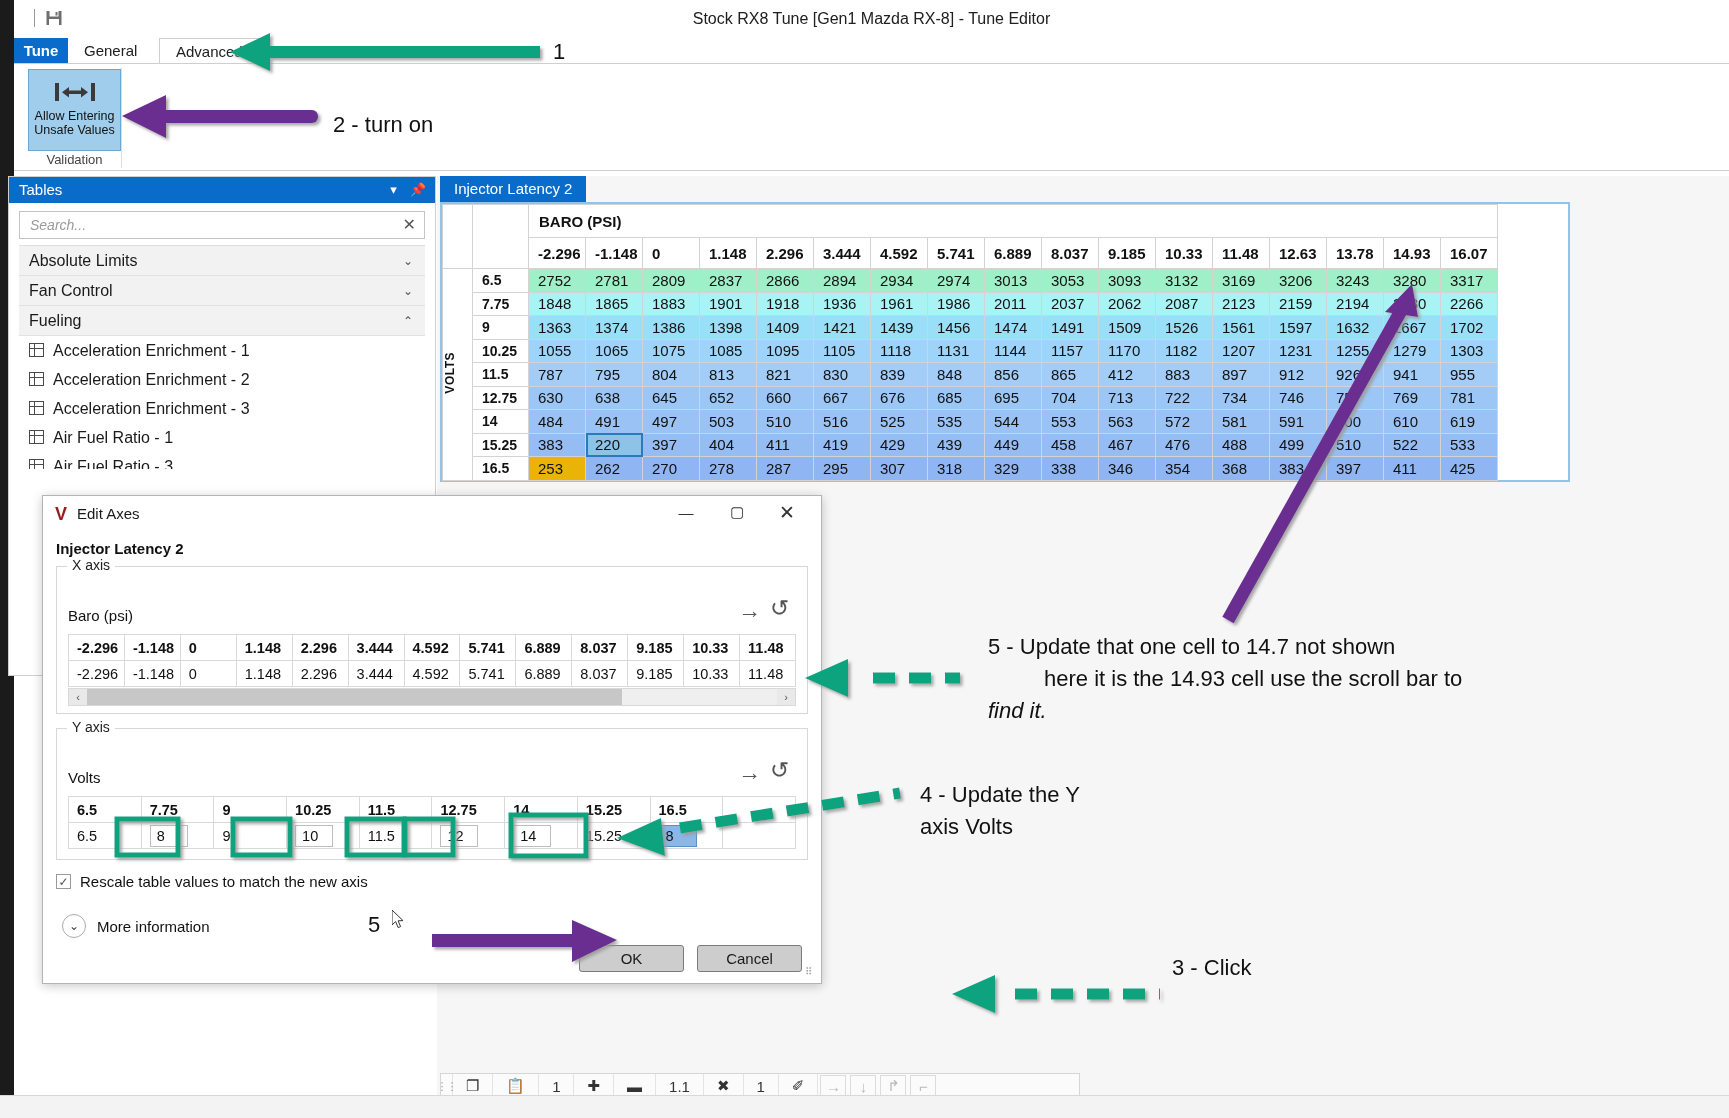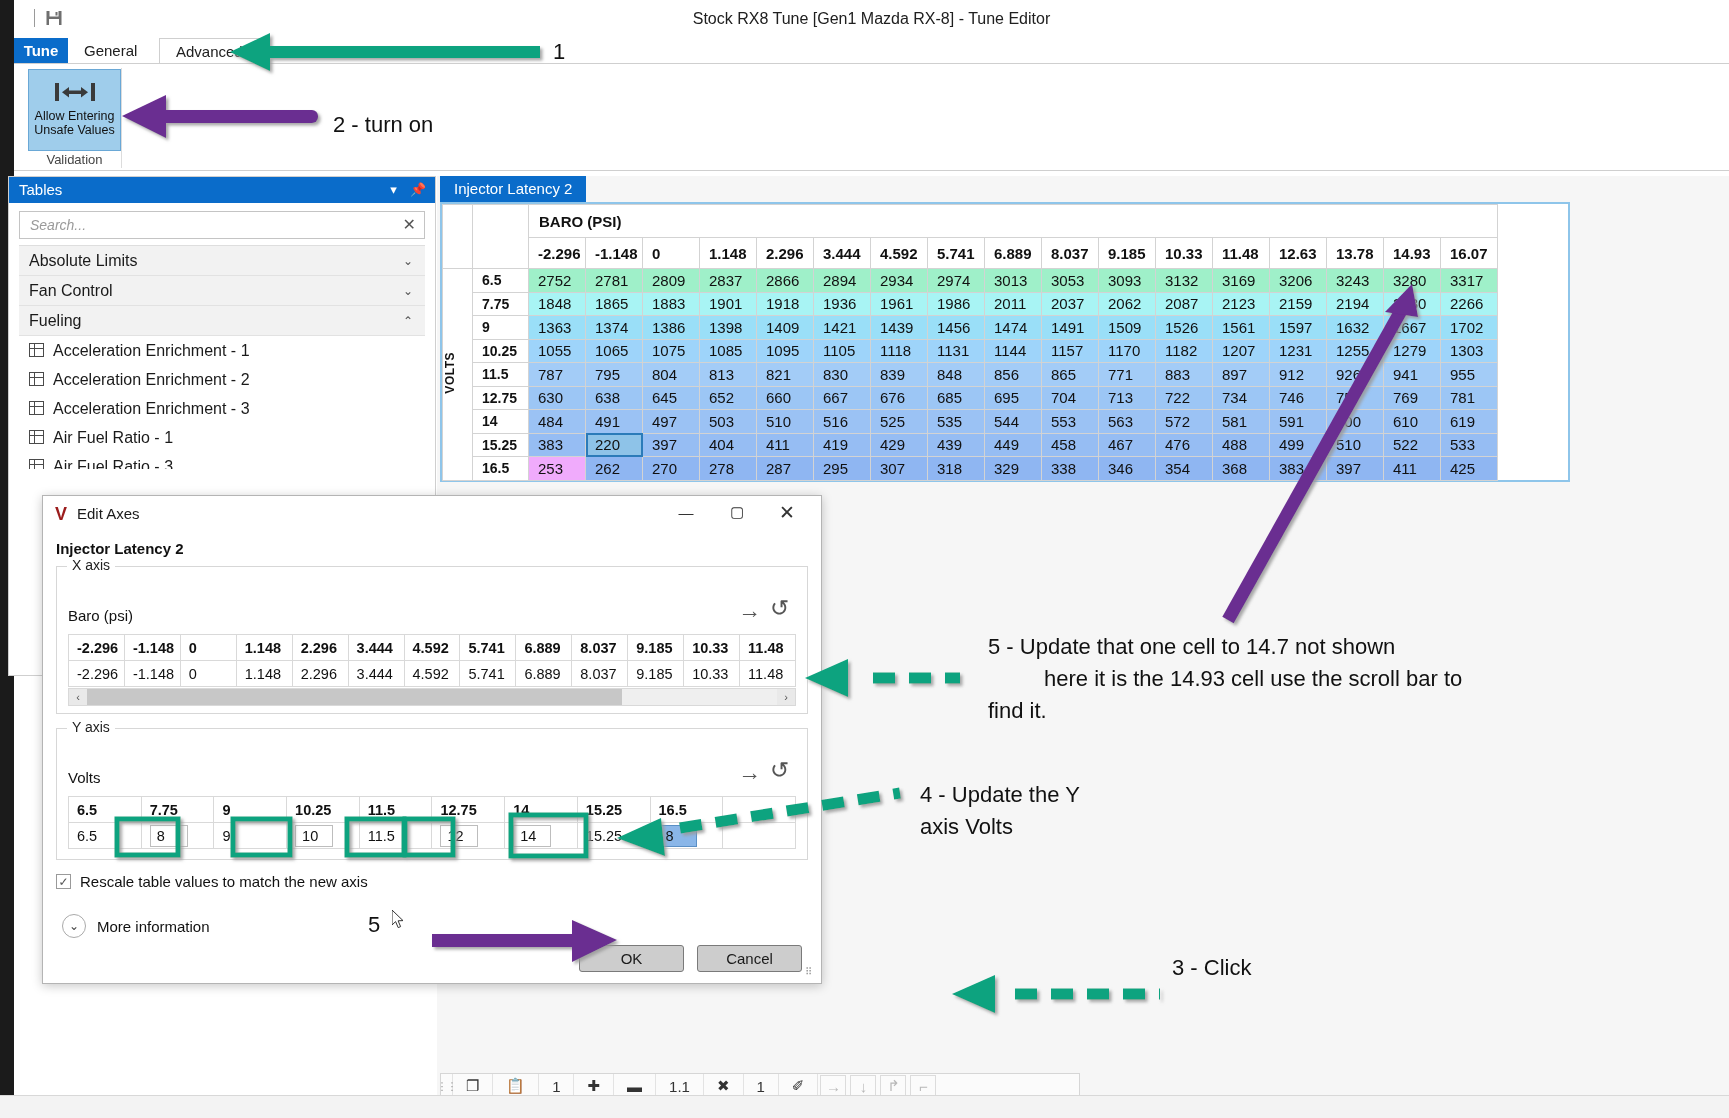--- a/index.html
+++ b/index.html
@@ -347,21 +347,21 @@
               <td class="cell" style="background:#a3ccf7">787</td>
               <td class="cell" style="background:#a3ccf7">795</td>
               <td class="cell" style="background:#a3ccf7">804</td>
               <td class="cell" style="background:#a3ccf7">813</td>
               <td class="cell" style="background:#a3ccf7">821</td>
               <td class="cell" style="background:#a3ccf7">830</td>
               <td class="cell" style="background:#a3ccf7">839</td>
               <td class="cell" style="background:#a3ccf7">848</td>
               <td class="cell" style="background:#a3ccf7">856</td>
               <td class="cell" style="background:#a3ccf7">865</td>
-              <td class="cell" style="background:#a3ccf7">771</td>
+              <td class="cell" style="background:#a3ccf7">412</td>
               <td class="cell" style="background:#a3ccf7">883</td>
               <td class="cell" style="background:#a3ccf7">897</td>
               <td class="cell" style="background:#a3ccf7">912</td>
               <td class="cell" style="background:#a3ccf7">926</td>
               <td class="cell" style="background:#a3ccf7">941</td>
               <td class="cell" style="background:#a3ccf7">955</td>
             </tr>
             <tr>
               <td class="rowhdr">12.75</td>
               <td class="cell" style="background:#9cc6f5">630</td>
@@ -417,21 +417,21 @@
               <td class="cell" style="background:#96bdf3">467</td>
               <td class="cell" style="background:#96bdf3">476</td>
               <td class="cell" style="background:#96bdf3">488</td>
               <td class="cell" style="background:#96bdf3">499</td>
               <td class="cell" style="background:#96bdf3">510</td>
               <td class="cell" style="background:#96bdf3">522</td>
               <td class="cell" style="background:#96bdf3">533</td>
             </tr>
             <tr>
               <td class="rowhdr">16.5</td>
-              <td class="cell" style="background:#f0abfc">253</td>
+              <td class="cell" style="background:#eab308">253</td>
               <td class="cell" style="background:#8fb6f2">262</td>
               <td class="cell" style="background:#8fb6f2">270</td>
               <td class="cell" style="background:#8fb6f2">278</td>
               <td class="cell" style="background:#8fb6f2">287</td>
               <td class="cell" style="background:#8fb6f2">295</td>
               <td class="cell" style="background:#8fb6f2">307</td>
               <td class="cell" style="background:#8fb6f2">318</td>
               <td class="cell" style="background:#8fb6f2">329</td>
               <td class="cell" style="background:#8fb6f2">338</td>
               <td class="cell" style="background:#8fb6f2">346</td>
@@ -633,17 +633,17 @@
     </g>
   </svg>
 
   <div class="anno-num" style="left:553px; top:39px;">1</div>
   <div class="anno-text" style="left:333px; top:112px;">2 - turn on</div>
   <div class="anno-text" style="left:1172px; top:955px;">3 - Click</div>
   <div class="anno-text" style="left:920px; top:782px;">4 - Update the Y</div>
   <div class="anno-text" style="left:920px; top:814px;">axis Volts</div>
   <div class="anno-text" style="left:988px; top:634px;">5 - Update that one cell to 14.7 not shown</div>
   <div class="anno-text" style="left:1044px; top:666px;">here it is the 14.93 cell use the scroll bar to</div>
-  <div class="anno-text" style="left:988px; top:698px;">find it.</div>
+  <div class="anno-text" style="left:988px; top:698px;font-style:italic;">find it.</div>
   <div class="anno-num" style="left:368px; top:912px;">5</div>
 
   <div class="leftedge2"></div>
 </div>
 
 </body></html>

